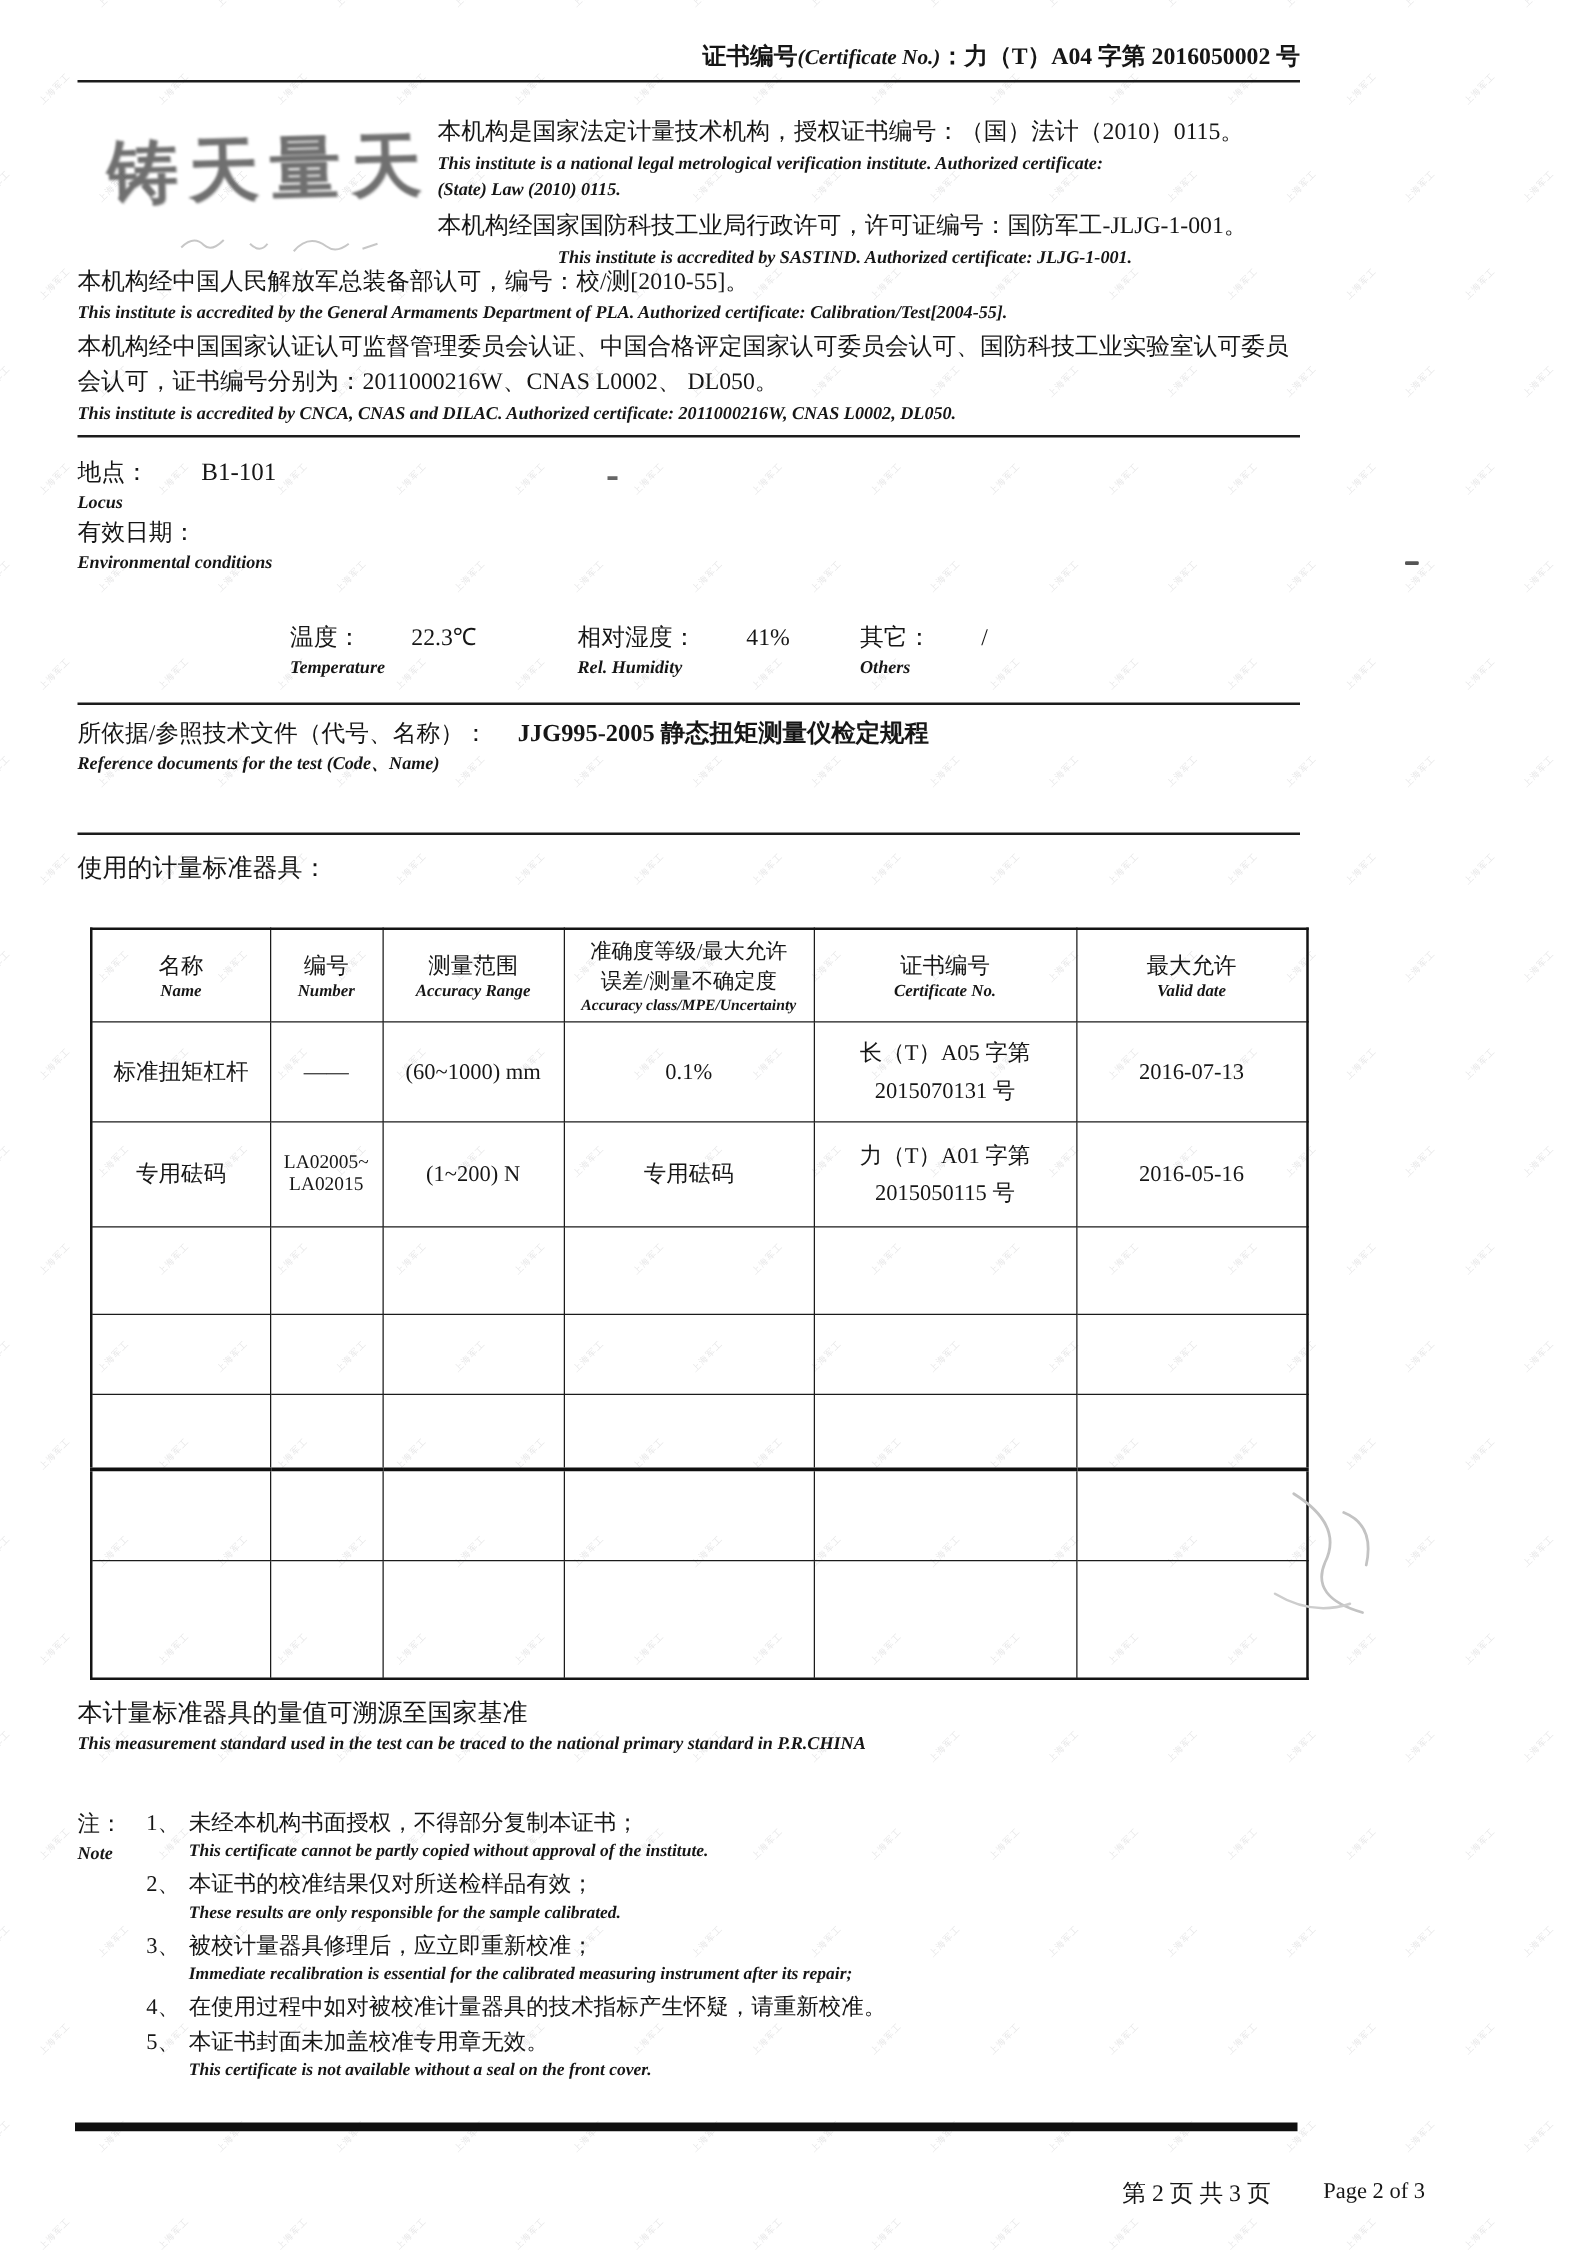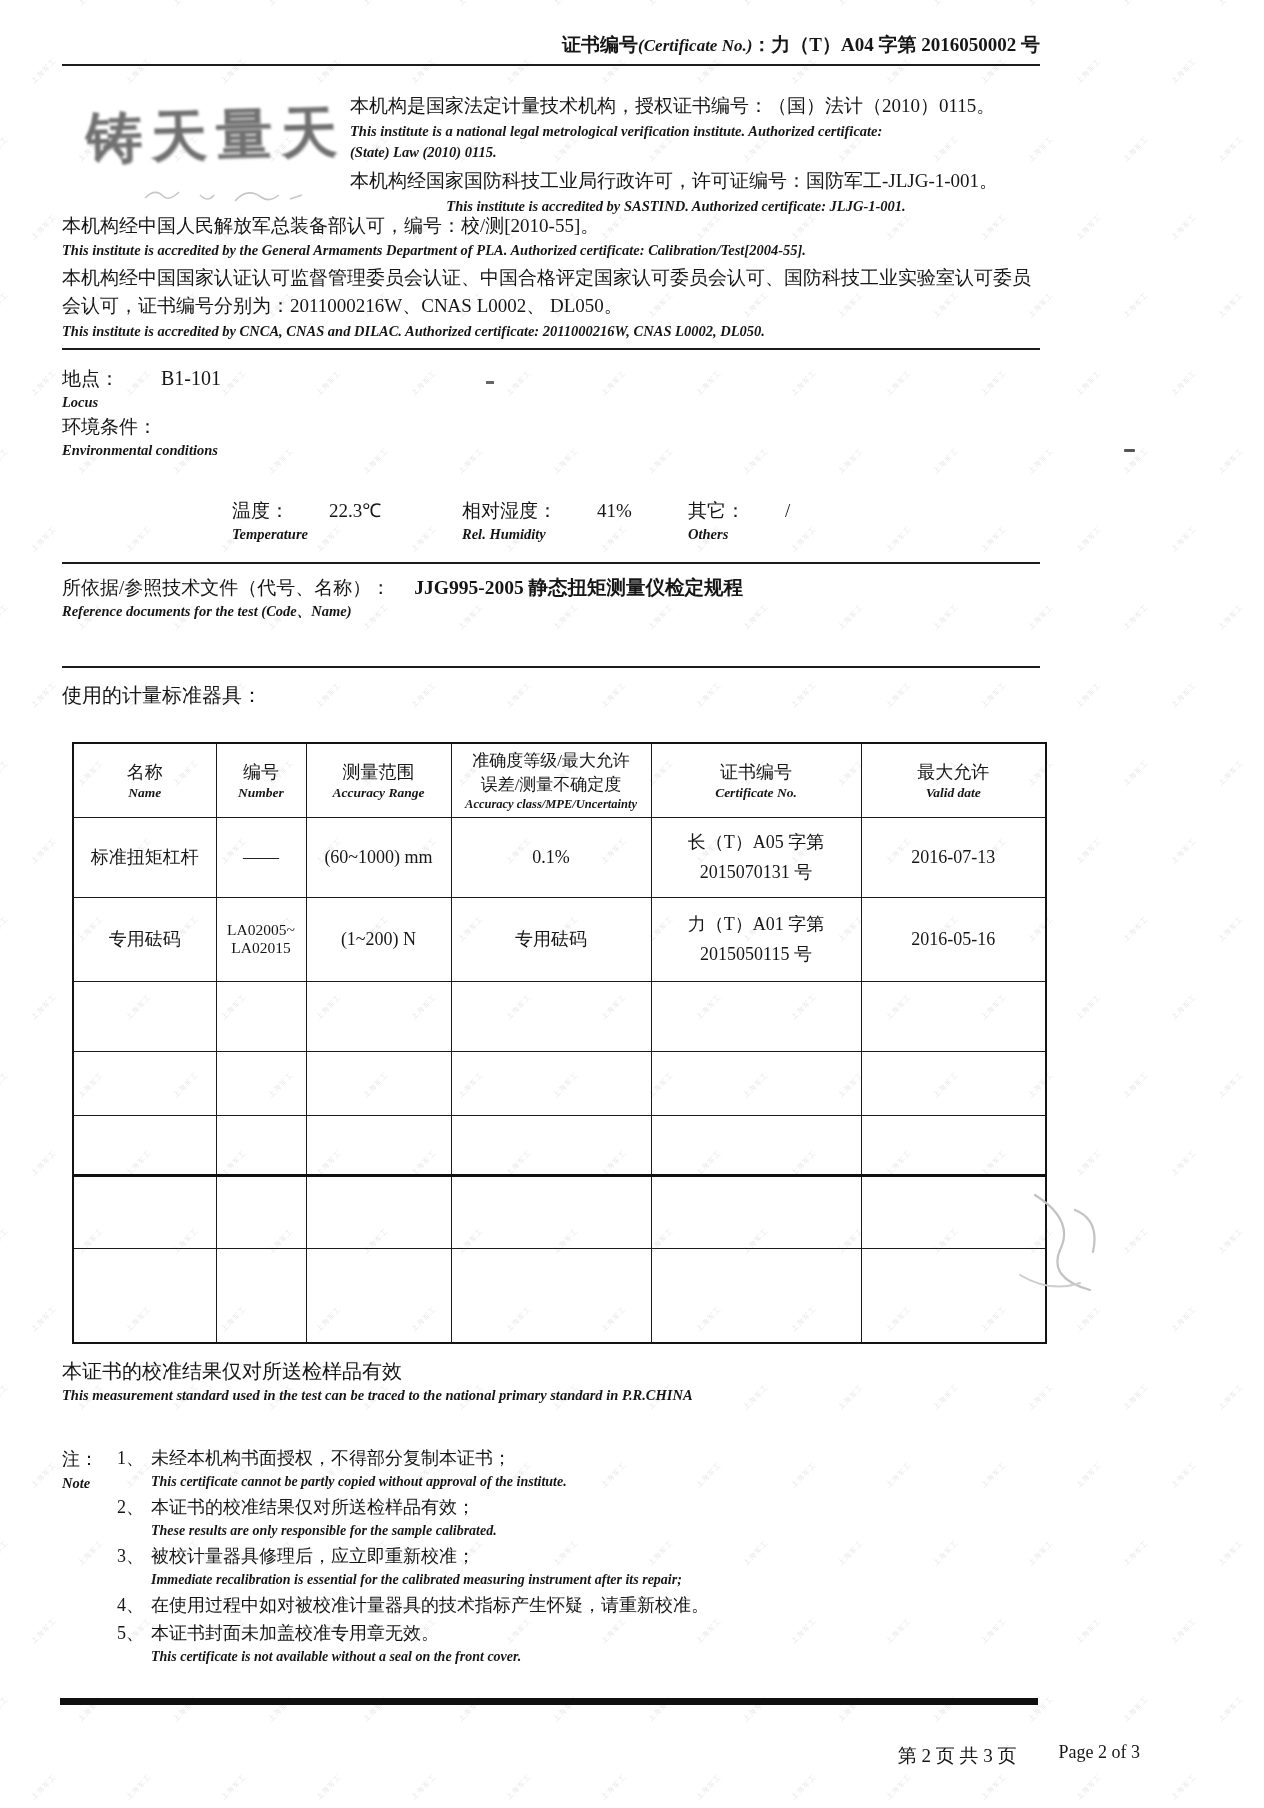--- a/index.html
+++ b/index.html
@@ -449,21 +449,21 @@
       <div class="zh" style="line-height:28px">本机构经中国国家认证认可监督管理委员会认证、中国合格评定国家认可委员会认可、国防科技工业实验室认可委员会认可，证书编号分别为：2011000216W、CNAS L0002、 DL050。</div>
       <div class="en">This institute is accredited by CNCA, CNAS and DILAC. Authorized certificate: 2011000216W, CNAS L0002, DL050.</div>
     </div>
     <div class="rule rule-2"></div>
 
     <div class="locus-block">
       <div class="zh locus-line">
         <span>地点：</span><span class="val">B1-101</span>
       </div>
       <div class="en">Locus</div>
-      <div class="zh">环境条件：</div>
+      <div class="zh">有效日期：</div>
       <div class="en">Environmental conditions</div>
     </div>
     <div class="env-row">
       <div class="env-item env-temp">
         <div class="zh lab-line">
           <span>温度：</span><span class="val">22.3℃</span>
         </div>
         <div class="en">Temperature</div>
       </div>
       <div class="env-item env-hum">
@@ -587,21 +587,21 @@
             <td></td>
         <td></td>
             <td></td>
         <td></td>
             <td></td>
       </tr>
     </tbody>
       </table>
 
     <div class="trace">
-      <div class="zh">本证书的校准结果仅对所送检样品有效</div>
+      <div class="zh">本计量标准器具的量值可溯源至国家基准</div>
       <div class="en">This measurement standard used in the test can be traced to the national primary standard in P.R.CHINA</div>
     </div>
 
     <div class="notes">
       <div class="note-lab">
         <div class="zh">注：</div>
         <div class="en">Note</div>
       </div>
       <div class="note-item">
         <div class="l1"><span class="num">1、</span><span>未经本机构书面授权，不得部分复制本证书；</span></div>

